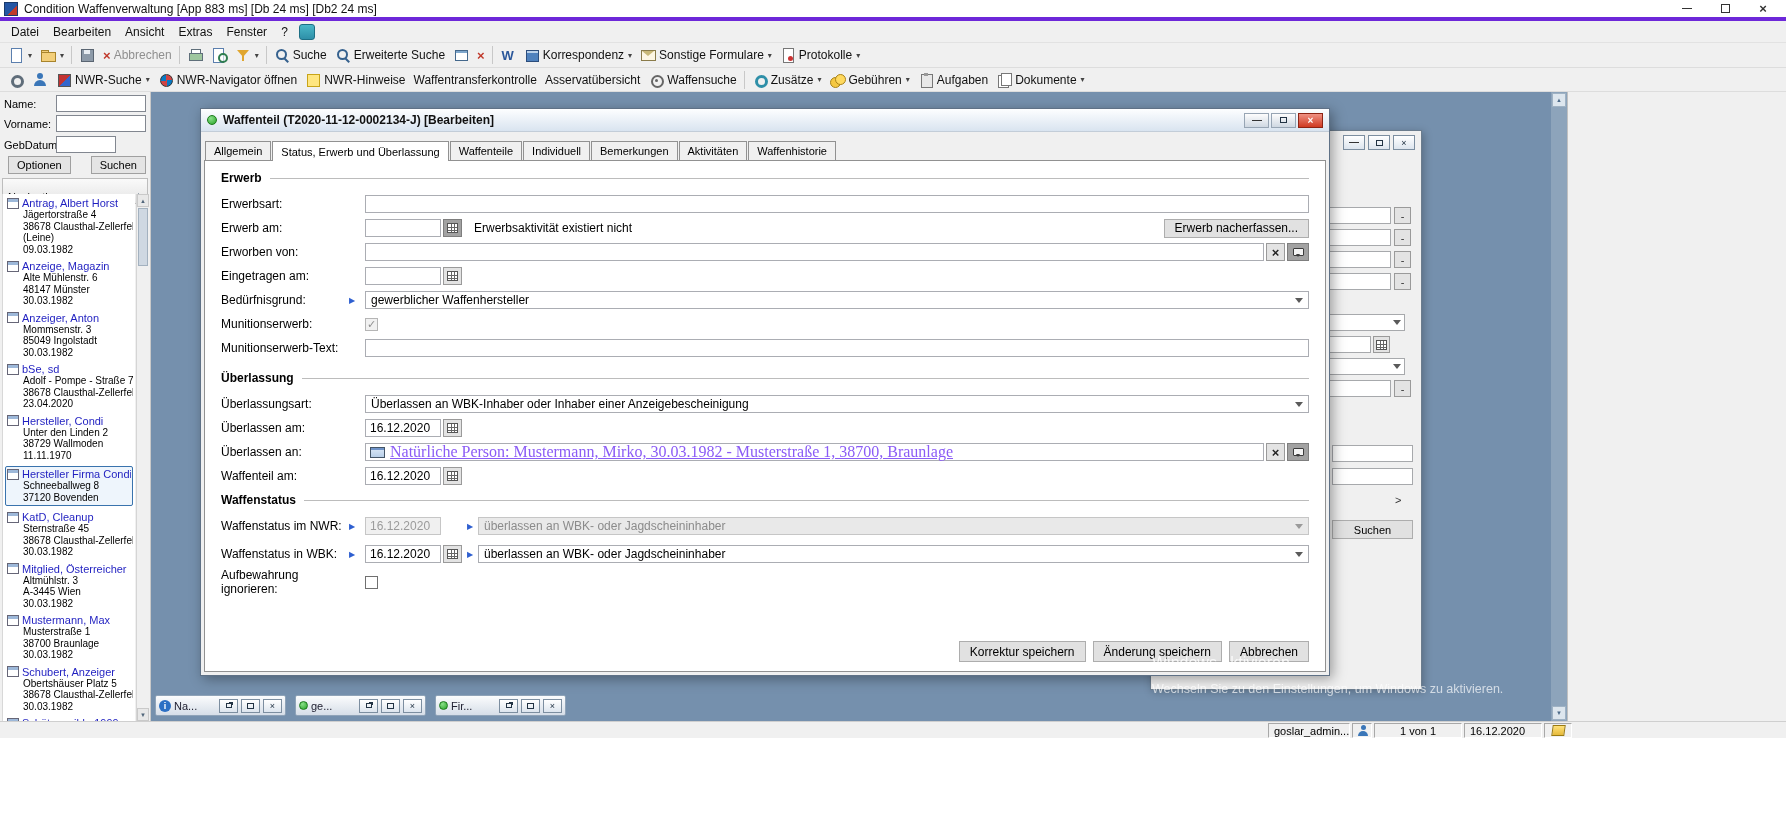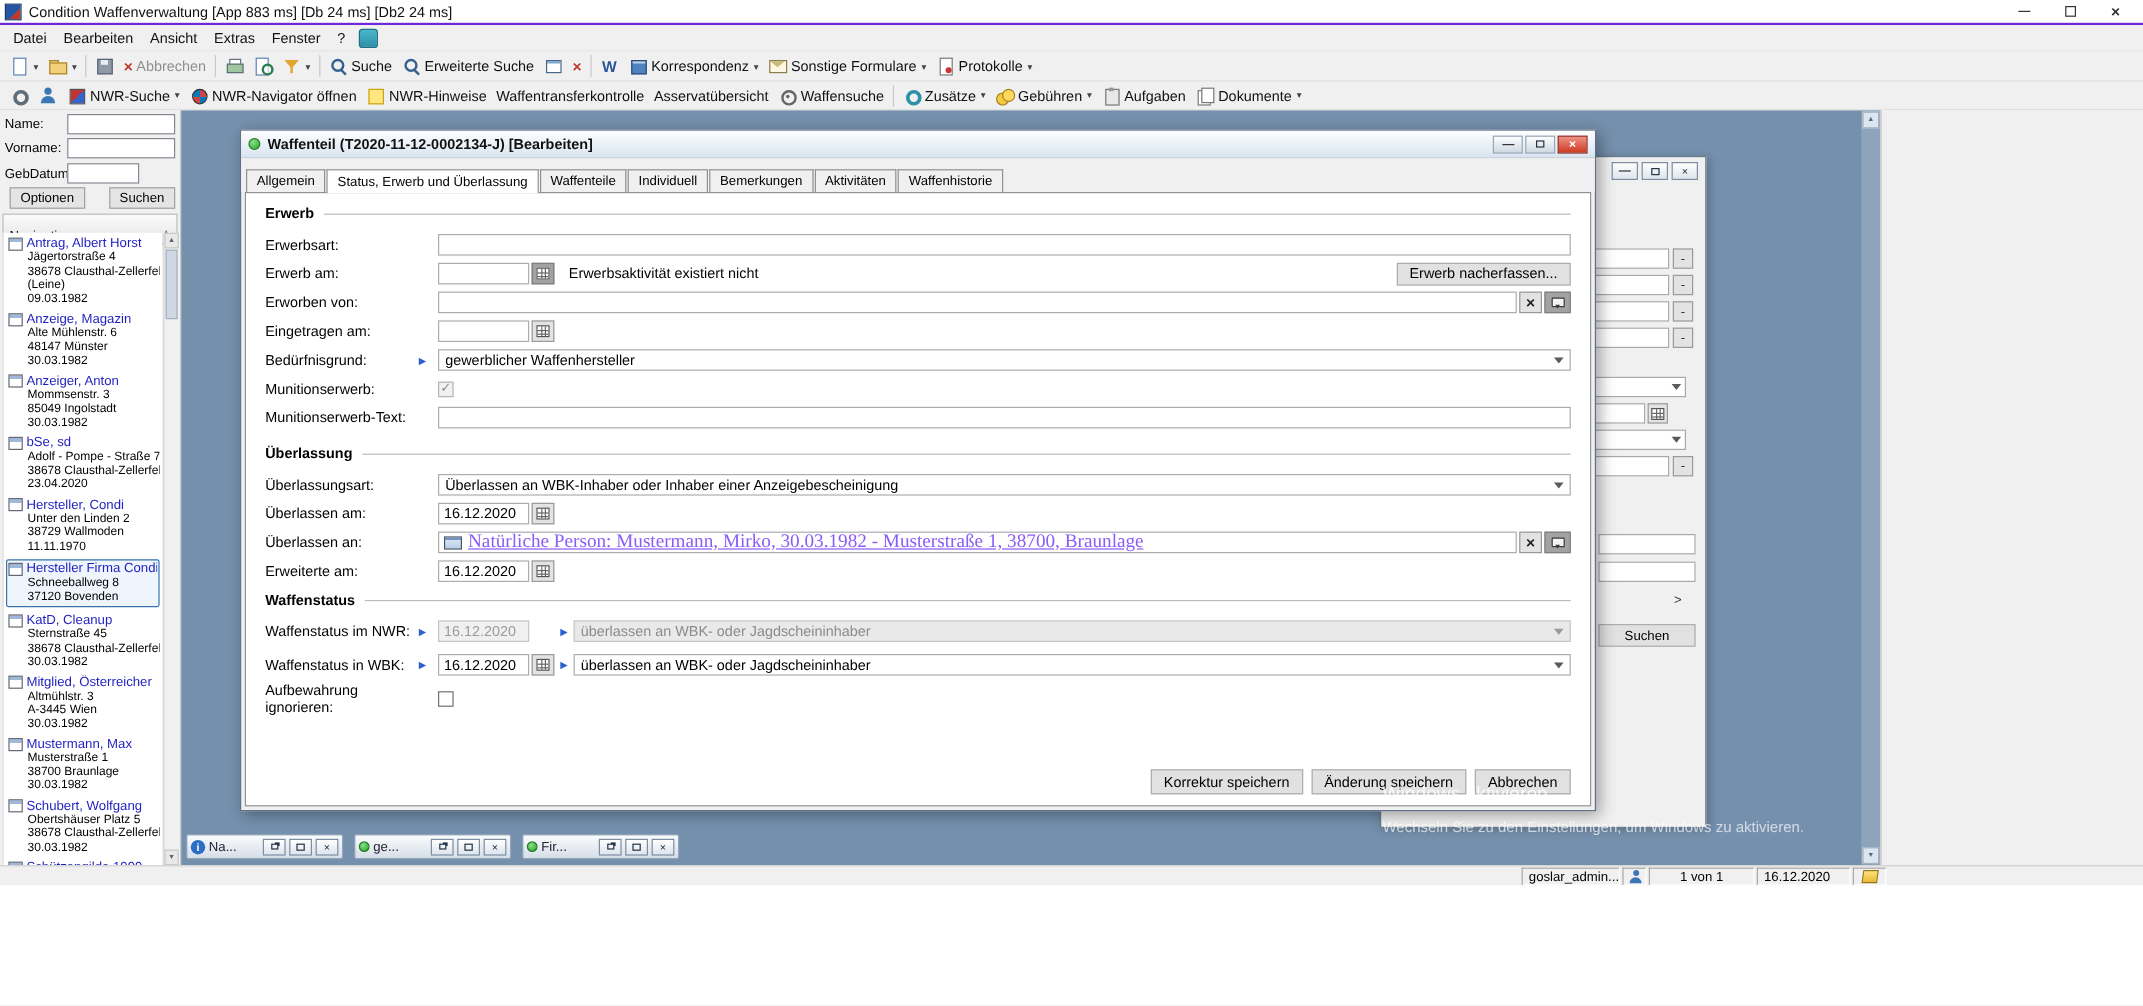--- a/index.html
+++ b/index.html
@@ -1,21 +1,21 @@
 <!DOCTYPE html>
 <html><head>
 <meta charset="utf-8">
 <style>
 * { margin:0; padding:0; box-sizing:border-box; }
 html,body { width:1786px; height:838px; overflow:hidden; background:#fff; }
 body { font-family:"Liberation Sans", sans-serif; font-size:12px; color:#000; }
 .app { position:relative; width:1786px; height:838px; background:#fff; overflow:hidden; }
 
 
-.titlebar { position:absolute; left:0; top:0; right:0; height:21px; background:#ffffff; display:flex; align-items:center; padding:0 4px; border-bottom:2px solid #6d28d9; }
+.titlebar { position:absolute; left:0; top:0; right:0; height:21px; background:#ffffff; display:flex; align-items:center; padding:0 4px; border-bottom:4px solid #6d28d9; }
 .ic-app { width:14px; height:14px; background:linear-gradient(135deg,#2456a4 60%,#c03a2b 60%); border:1px solid #1a3a6b; flex:none; }
 .tb-title { margin-left:6px; font-size:12px; color:#111; white-space:nowrap; }
 .win-controls { margin-left:auto; display:flex; height:21px; }
 .wc-btn { width:38px; height:21px; display:flex; align-items:center; justify-content:center; background:transparent; border:none; color:#333; font-size:12px; cursor:default; }
 .g-minbar { width:10px; height:1px; background:#333; }
 .g-maxbox { width:9px; height:9px; border:1px solid #333; }
 .xg { font-weight:bold; font-size:13px; line-height:1; }
 .xg.red { color:#c0392b; }
 
 
@@ -418,21 +418,21 @@
             <span class="card-icon"></span>
             <span class="nav-name">Mustermann, Max</span>
           </div>
           <div class="nav-line">Musterstraße 1</div>
           <div class="nav-line">38700 Braunlage</div>
           <div class="nav-line">30.03.1982</div>
         </div>
         <div class="nav-item">
           <div class="nav-item-head">
             <span class="card-icon"></span>
-            <span class="nav-name">Schubert, Wolfgang</span>
+            <span class="nav-name">Schubert, Anzeiger</span>
           </div>
           <div class="nav-line">Obertshäuser Platz 5</div>
           <div class="nav-line">38678 Clausthal-Zellerfeld</div>
           <div class="nav-line">30.03.1982</div>
         </div>
         <div class="nav-item">
           <div class="nav-item-head">
             <span class="card-icon"></span>
             <span class="nav-name">Schützengilde 1999</span>
           </div>
@@ -608,21 +608,21 @@
           </div>
           <button class="sqbtn">
               <span class="xg">×</span>
             </button>
           <button class="sqbtn dark" style="width:22px;">
               <span class="bub"></span>
             </button>
         </div>
 
         <div class="frow">
-          <span class="lbl">Erweiterte am:</span>
+          <span class="lbl">Waffenteil am:</span>
           <span class="aslot"></span>
           <input class="input date" value="16.12.2020" style="">
           <button class="sqbtn">
               <span class="cal"></span>
             </button>
         </div>
 
         <div class="sechead" style="margin-top:8px;">
             <span>Waffenstatus</span>
             <span class="line"></span>

